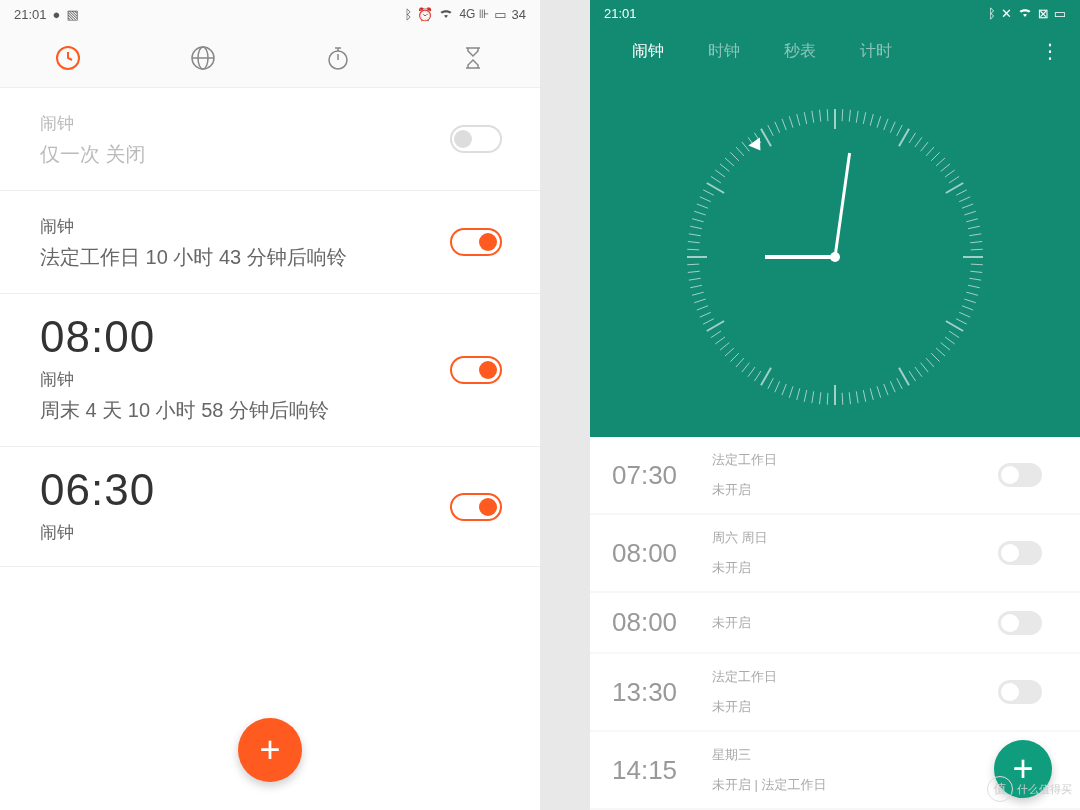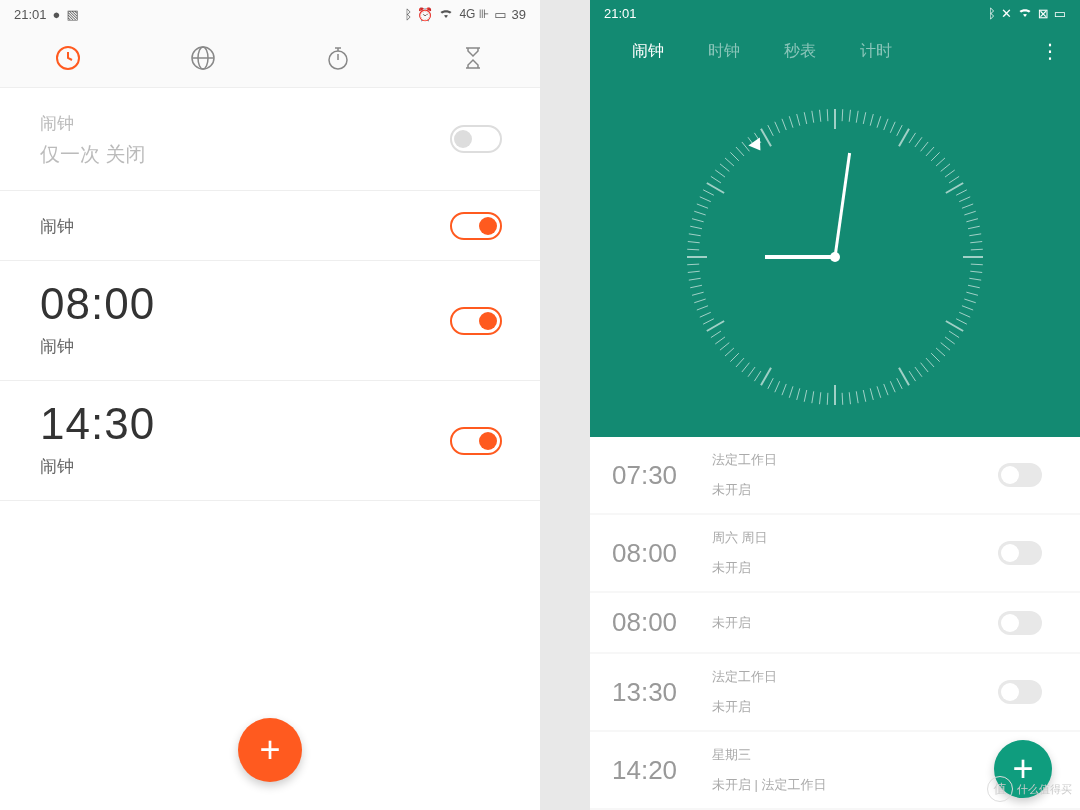--- a/index.html
+++ b/index.html
@@ -65,21 +65,21 @@
     <div class="sb-right">
       <span>ᛒ</span>
       <span>⏰</span>
       <span>
         <svg width="16" height="12" viewBox="0 0 16 12">
             <path d="M8 10L10 7.5C9 6.8 7 6.8 6 7.5zM4 5.5C6 4 10 4 12 5.5L13.5 4C10.5 1.5 5.5 1.5 2.5 4z" fill="#555"></path>
           </svg>
       </span>
       <span style="font-size:12px">4G ⊪</span>
       <span>▭</span>
-      <span>39</span>
+      <span>34</span>
     </div>
   </div>
   <div class="tabrow">
     <div class="tabicon">
       <svg width="26" height="26" viewBox="0 0 26 26">
           <circle cx="13" cy="13" r="11" fill="none" stroke="#ff5a1f" stroke-width="2"></circle>
           <path d="M13 7v6l4 2" stroke="#ff5a1f" stroke-width="2" fill="none"></path>
         </svg>
     </div>
     <div class="tabicon">
@@ -106,33 +106,35 @@
   <div class="alarmlist" id="left-list">
       <div class="alarm-item disabled">
   <div class="label">闹钟</div>
   <div class="detail">仅一次  关闭</div>
   <div class="switch off">
           <div class="knob"></div>
         </div>
       </div>
       <div class="alarm-item">
   <div class="label">闹钟</div>
+  <div class="detail">法定工作日  10 小时 43 分钟后响铃</div>
   <div class="switch on">
           <div class="knob"></div>
         </div>
       </div>
       <div class="alarm-item">
         <div class="time">08:00</div>
   <div class="label">闹钟</div>
+  <div class="detail">周末  4 天 10 小时 58 分钟后响铃</div>
   <div class="switch on">
           <div class="knob"></div>
         </div>
       </div>
       <div class="alarm-item">
-        <div class="time">14:30</div>
+        <div class="time">06:30</div>
   <div class="label">闹钟</div>
   <div class="switch on">
           <div class="knob"></div>
         </div>
       </div>
     </div>
   <div class="fab orange">+</div>
 </div>
 
 <div class="phone right">
@@ -326,21 +328,21 @@
         <div class="time2">13:30</div>
   <div class="info2">
     <span class="line">法定工作日</span>
     <span class="line">未开启</span>
   </div>
   <div class="switch off2">
           <div class="knob"></div>
         </div>
       </div>
       <div class="item2">
-        <div class="time2">14:20</div>
+        <div class="time2">14:15</div>
   <div class="info2">
     <span class="line">星期三</span>
     <span class="line">未开启 | 法定工作日</span>
   </div>
   <div class="switch off2">
           <div class="knob"></div>
         </div>
       </div>
     </div>
   <div class="fab green">+</div>

